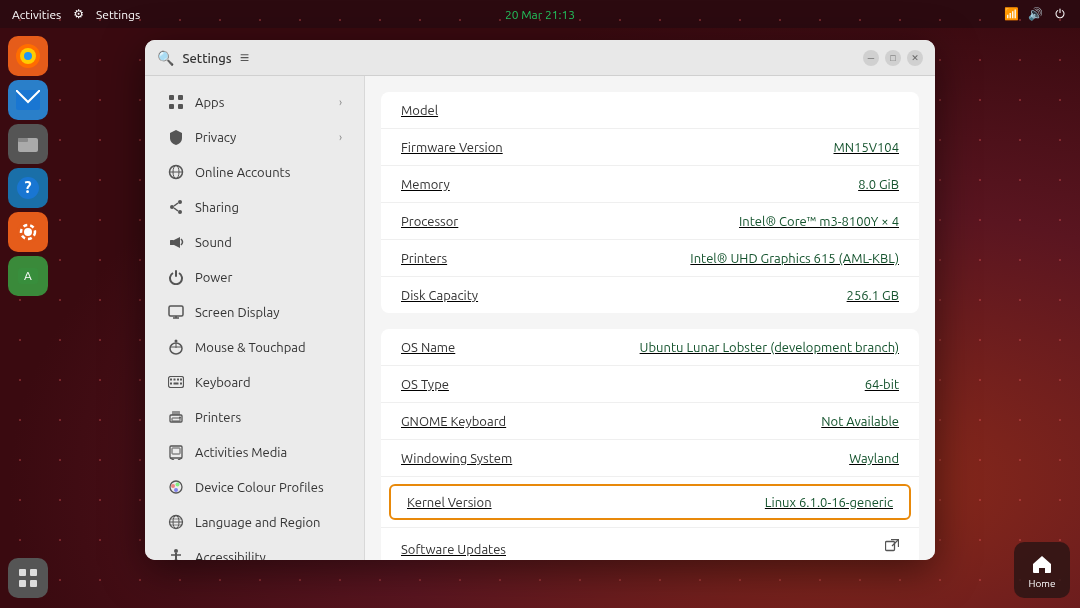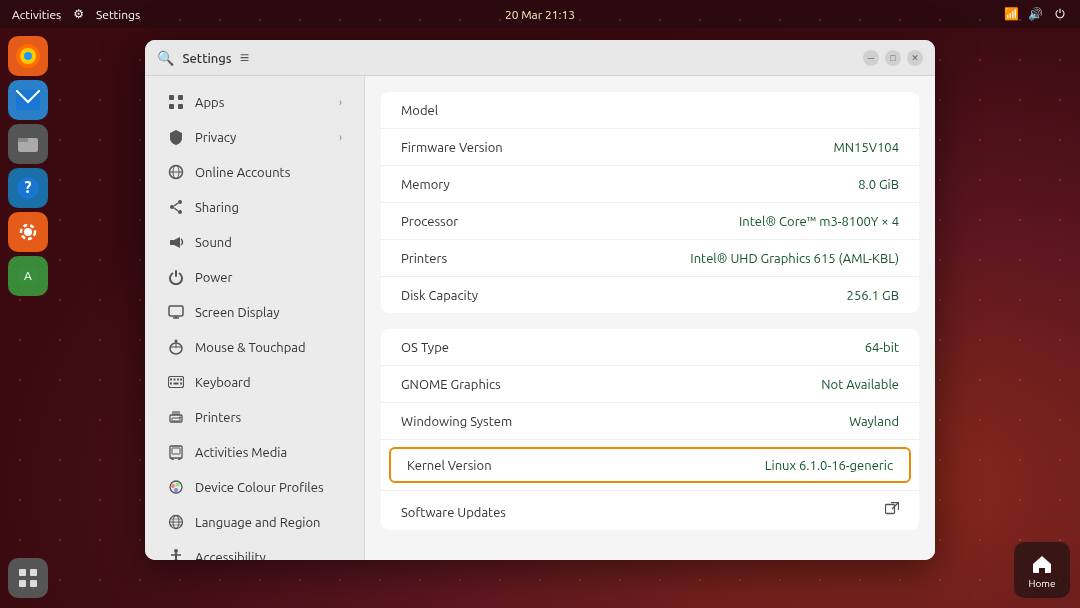--- a/index.html
+++ b/index.html
@@ -40,21 +40,21 @@
       display: flex;
       align-items: center;
       gap: 12px;
     }
 
     .topbar-center {
       position: absolute;
       left: 50%;
       transform: translateX(-50%);
       font-size: 12px;
-      color: #fef9c3;
+      color: #22c55e;
     }
 
     .topbar-right {
       display: flex;
       align-items: center;
       gap: 8px;
     }
 
     .topbar-icon {
       width: 16px;
@@ -233,20 +233,21 @@
       background: #f5f5f5;
       overflow-y: auto;
       padding: 0;
     }
 
     .about-section {
       background: #fff;
       border-radius: 8px;
       margin: 16px;
       overflow: hidden;
+      text-decoration: underline;
     }
 
     .info-row {
       display: flex;
       justify-content: space-between;
       align-items: center;
       padding: 11px 20px;
       border-bottom: 1px solid #efefef;
       font-size: 13px;
     }
@@ -587,25 +588,29 @@
           <span class="info-value">Intel® UHD Graphics 615 (AML-KBL)</span>
         </div>
         <div class="info-row" style="border-bottom:none;">
           <span class="info-label">Disk Capacity</span>
           <span class="info-value">256.1 GB</span>
         </div>
       </div>
 
       <div class="about-section">
         <div class="info-row">
+          <span class="info-label">OS Name</span>
+          <span class="info-value">Ubuntu Lunar Lobster (development branch)</span>
+        </div>
+        <div class="info-row">
           <span class="info-label">OS Type</span>
           <span class="info-value">64-bit</span>
         </div>
         <div class="info-row">
-          <span class="info-label">GNOME Graphics</span>
+          <span class="info-label">GNOME Keyboard</span>
           <span class="info-value">Not Available</span>
         </div>
         <div class="info-row">
           <span class="info-label">Windowing System</span>
           <span class="info-value">Wayland</span>
         </div>
 
         <div style="padding: 3px 4px; border-bottom: 1px solid #efefef;">
           <div class="info-row-highlighted" style="display:flex; justify-content:space-between; align-items:center; padding: 9px 16px; font-size:13px;">
             <span class="info-label">Kernel Version</span>

